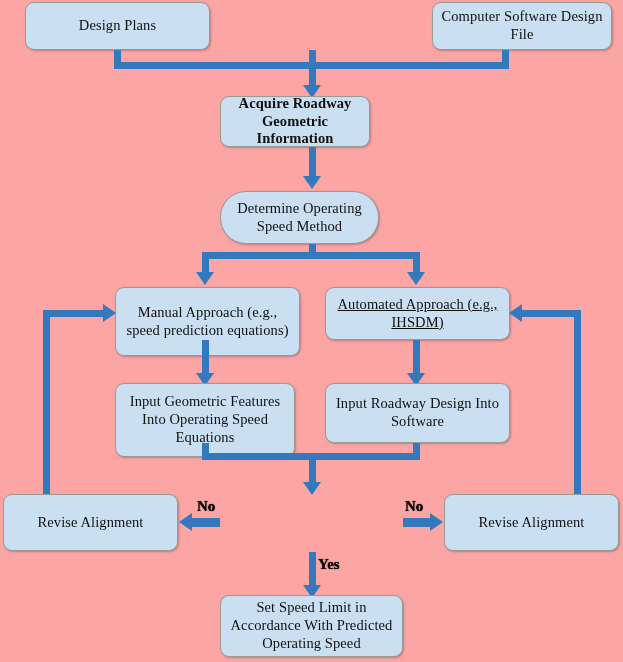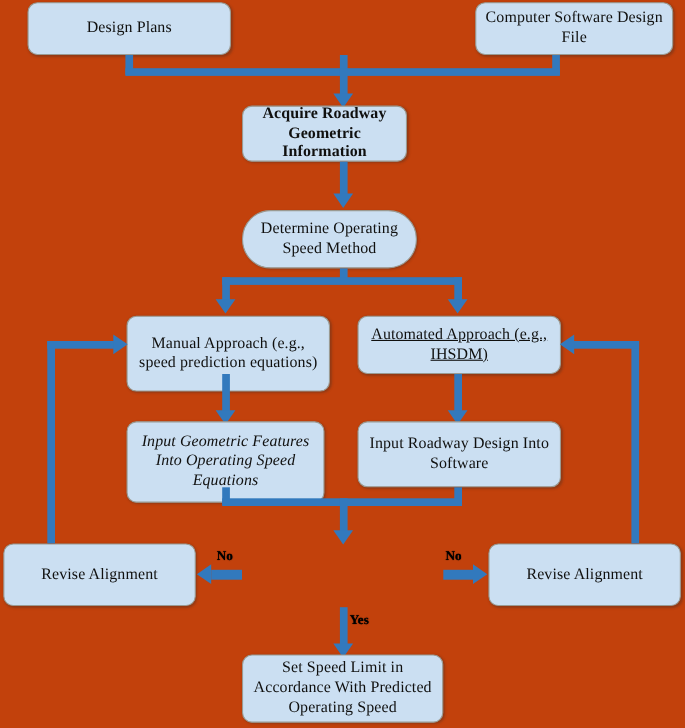--- a/index.html
+++ b/index.html
@@ -4,21 +4,21 @@
 <style>
   html, body {
     margin: 0;
     padding: 0;
     background: #828282;
   }
   #canvas {
     position: relative;
     width: 623px;
     height: 662px;
-    background: #c2410c;
+    background: #fca5a5;
     overflow: hidden;
     font-family: "Liberation Serif", "DejaVu Serif", serif;
   }
   .node {
     position: absolute;
     box-sizing: border-box;
     background: #cbdff2;
     border: 1px solid #9a9a92;
     border-radius: 9px;
     display: flex;
@@ -56,21 +56,21 @@
   }
   .arrow-right {
     border-top: 9px solid transparent;
     border-bottom: 9px solid transparent;
     border-left: 13px solid #3279bd;
   }
   .edge-label {
     position: absolute;
     font-family: "Liberation Serif", "DejaVu Serif", serif;
     font-weight: bold;
-    font-size: 12px;
+    font-size: 15px;
     color: #000;
     text-shadow: 0 0 1px #000;
     white-space: nowrap;
   }
 </style>
 </head>
 <body>
 
 <div id="canvas">
 
@@ -117,21 +117,21 @@
   <div class="node" style="left:325px; top:287px; width:185px; height:53px;text-decoration:underline;">
     <span>Automated Approach (e.g., IHSDM)</span>
   </div>
 
   <div class="vline" style="left:202px; top:340px; width:7px; height:36px;"></div>
   <div class="arrow-down" style="left:196px; top:373px;"></div>
 
   <div class="vline" style="left:413px; top:340px; width:7px; height:36px;"></div>
   <div class="arrow-down" style="left:407px; top:373px;"></div>
 
-  <div class="node" style="left:115px; top:383px; width:180px; height:74px;font-style:italic;">
+  <div class="node" style="left:115px; top:383px; width:180px; height:74px;">
     <span>Input Geometric Features Into Operating Speed Equations</span>
   </div>
 
   <div class="node" style="left:325px; top:383px; width:185px; height:60px;">
     <span>Input Roadway Design Into Software</span>
   </div>
 
   <div class="vline" style="left:202px; top:443px; width:7px; height:16px;"></div>
   <div class="vline" style="left:413px; top:443px; width:7px; height:16px;"></div>
   <div class="hline" style="left:202px; top:453px; width:218px; height:7px;"></div>

